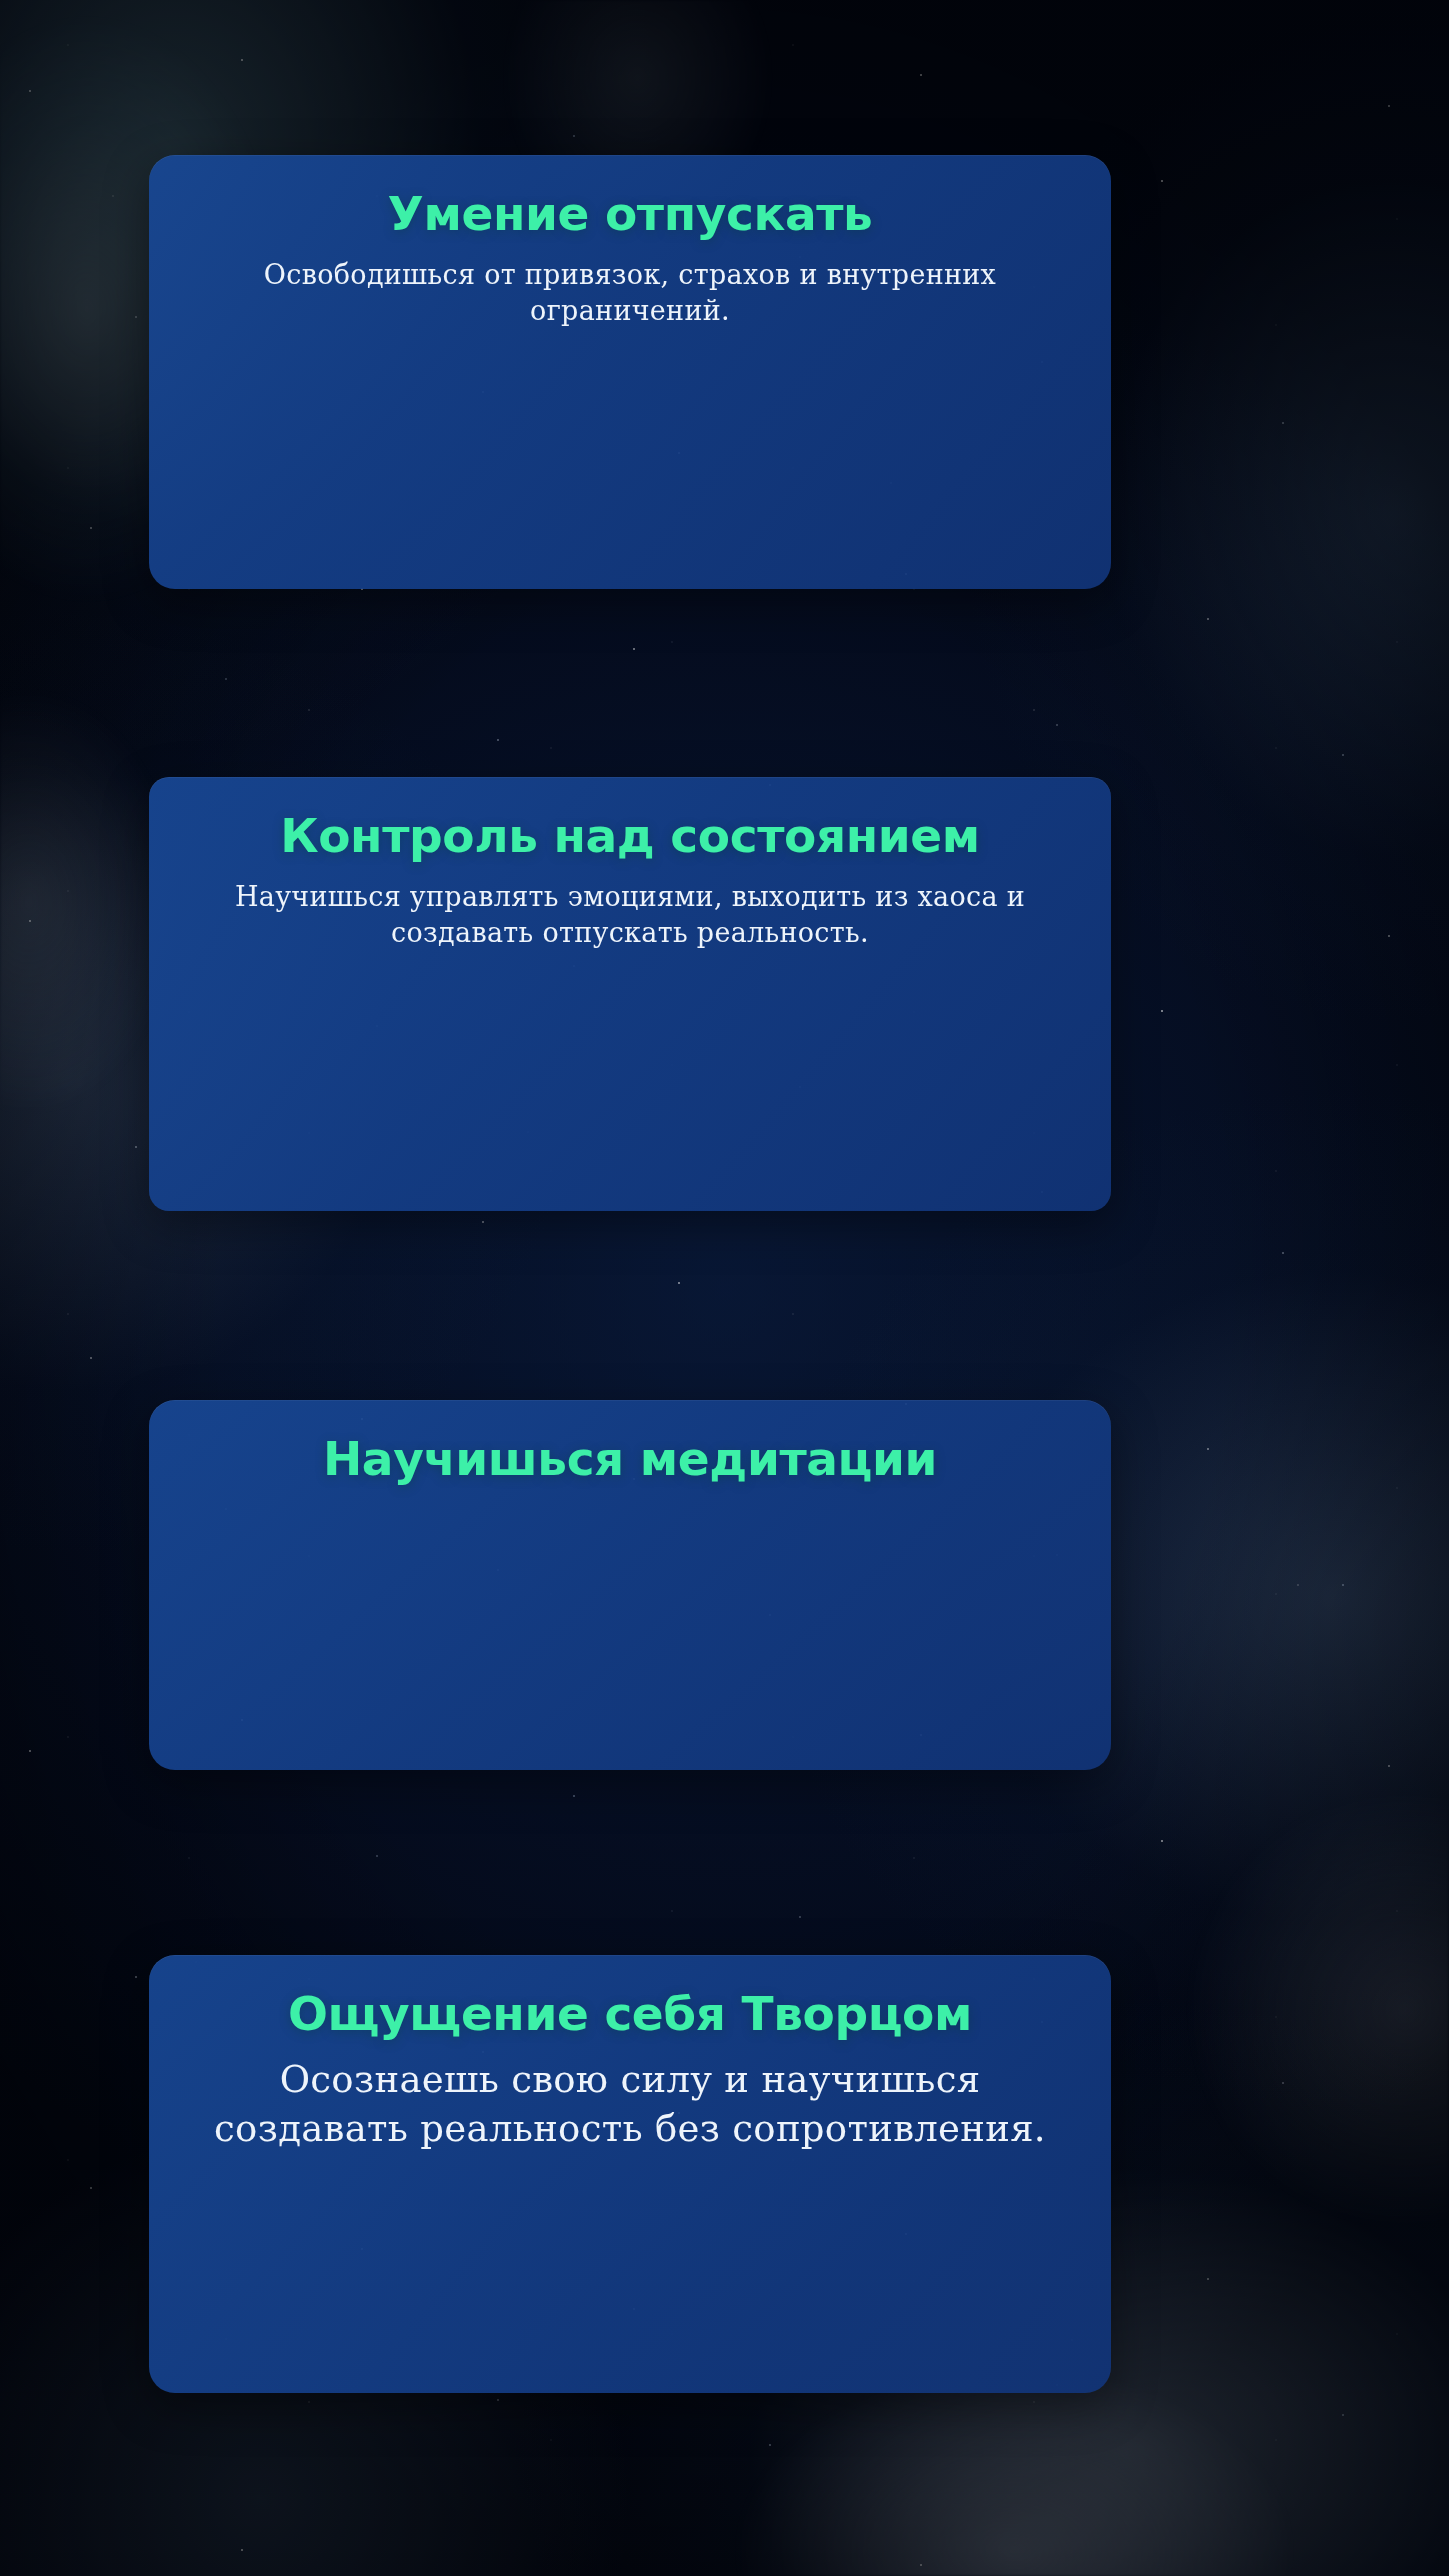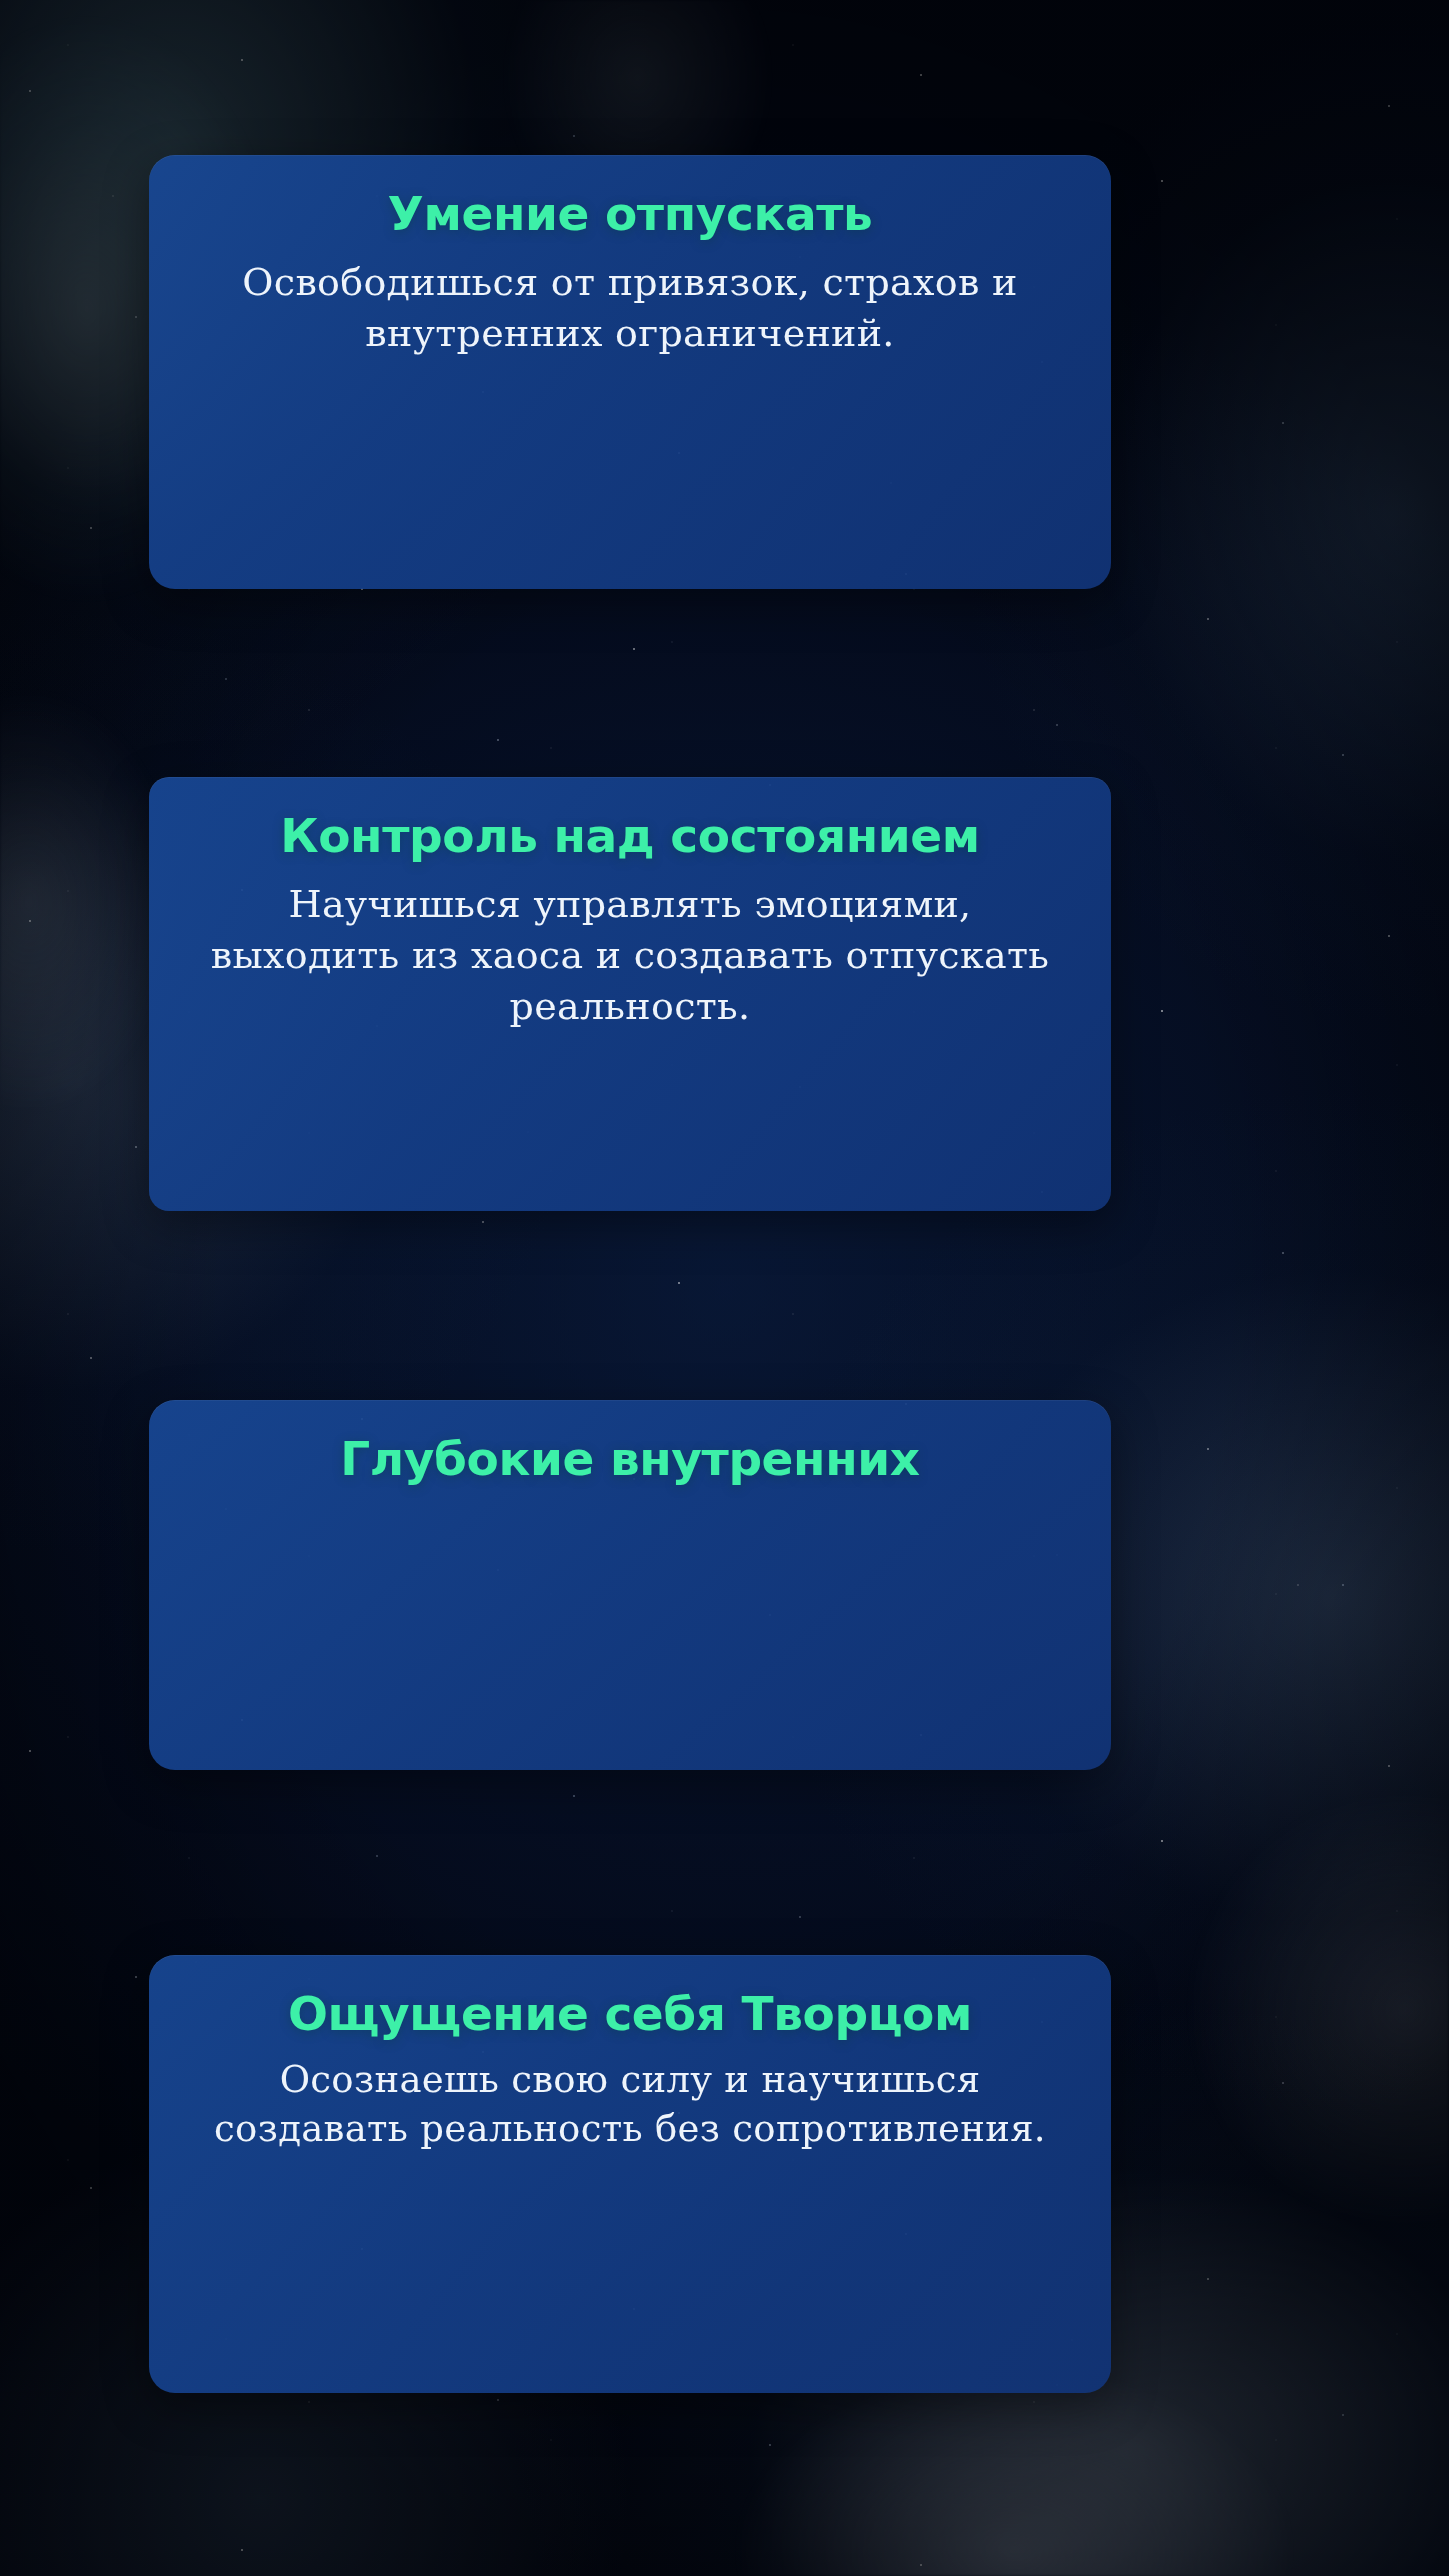--- a/index.html
+++ b/index.html
@@ -159,21 +159,21 @@
   .card-text {
     margin: 0;
     color: #eef4fb;
     font-family: "DejaVu Serif", serif;
     font-weight: 400;
     font-size: 38px;
     line-height: 1.34;
     letter-spacing: 0.3px;
   }
   .card-1 .card-text,
-  .card-2 .card-text { font-size: 38px; }
+  .card-2 .card-text { font-size: 27px; }
   .card-3 .card-text { font-size: 37px; }
   .card-4 .card-text { font-size: 37px; }
 </style>
 </head>
 <body>
 
 <div id="page">
 
   <div class="bg-base"></div>
   <div class="bg-nebula"></div>
@@ -188,21 +188,21 @@
       <h2 class="card-title">Умение отпускать</h2>
       <p class="card-text">Освободишься от привязок, страхов и внутренних ограничений.</p>
     </div>
 
     <div class="card card-2">
       <h2 class="card-title">Контроль над состоянием</h2>
       <p class="card-text">Научишься управлять эмоциями, выходить из хаоса и создавать отпускать реальность.</p>
     </div>
 
     <div class="card card-3">
-      <h2 class="card-title">Глубокие внутренних</h2>
+      <h2 class="card-title">Научишься медитации</h2>
     </div>
 
     <div class="card card-4">
       <h2 class="card-title">Ощущение себя Творцом</h2>
       <p class="card-text">Осознаешь свою силу и научишься создавать реальность без сопротивления.</p>
     </div>
 
   </div>
 </div>
 

